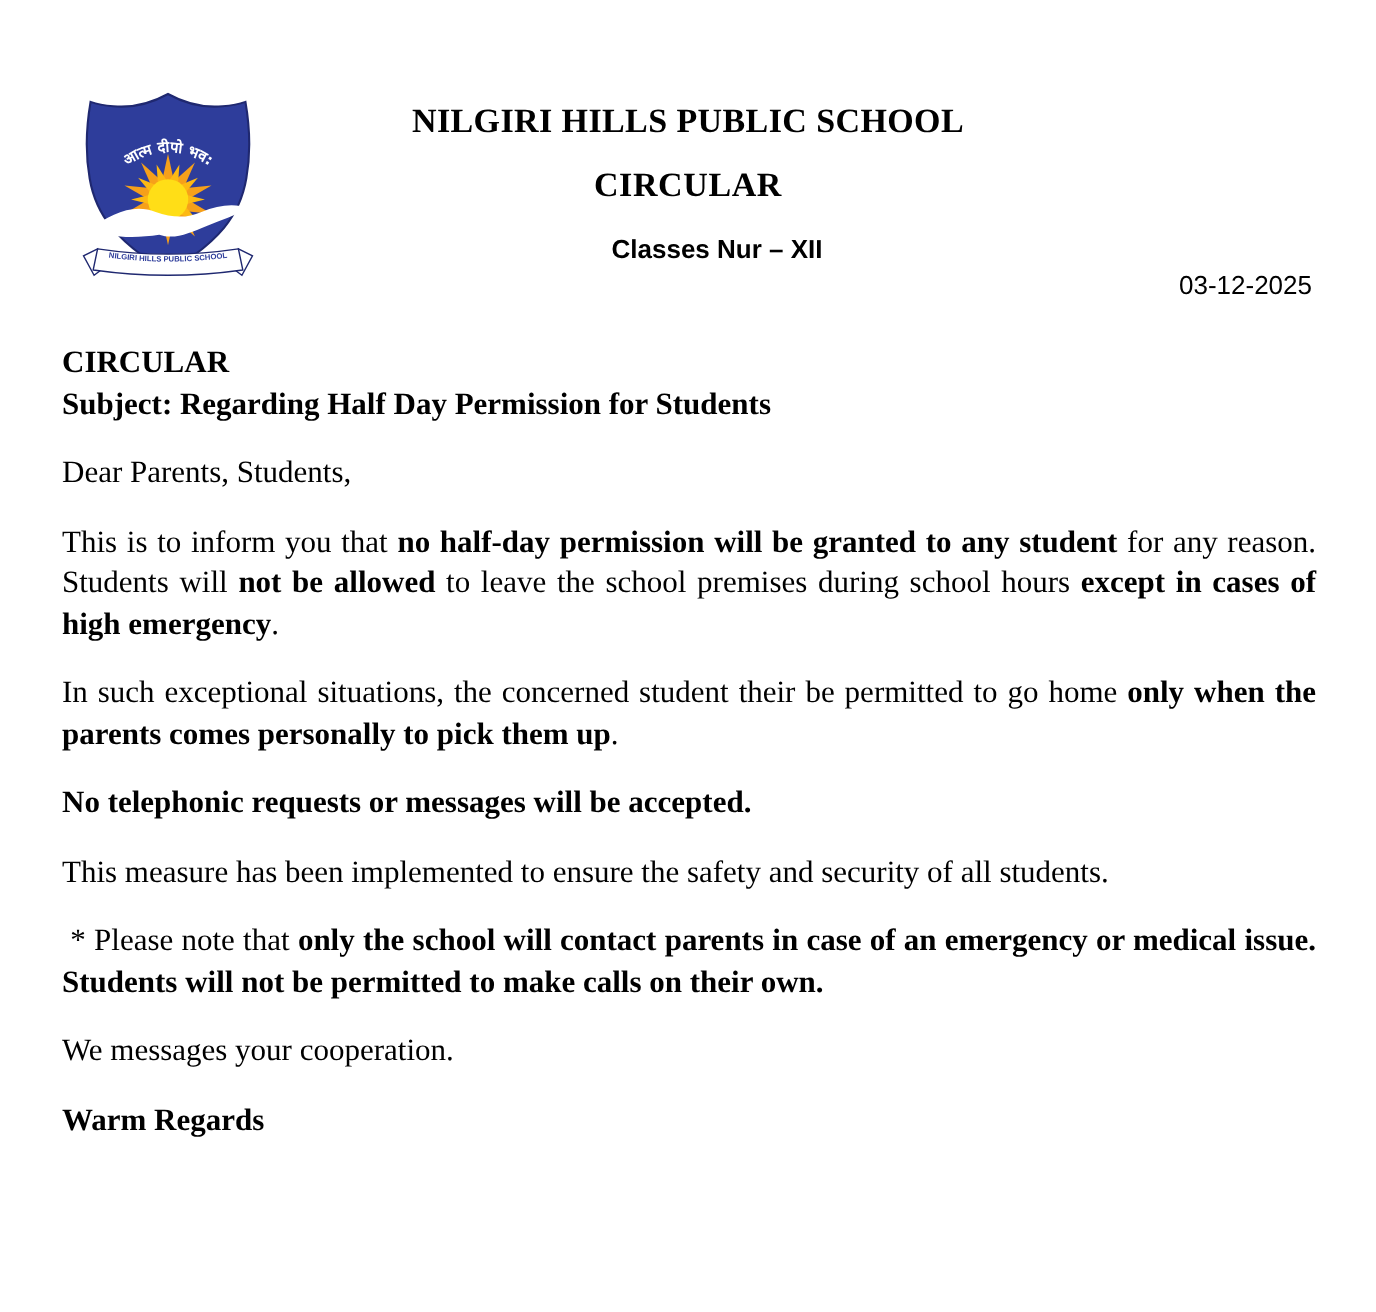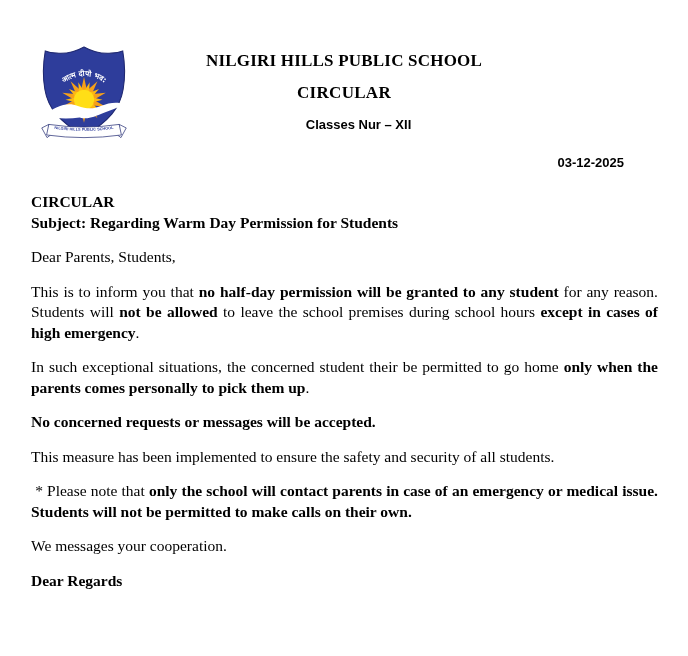--- a/index.html
+++ b/index.html
@@ -39,25 +39,25 @@
   .classes-line {
     margin-top: 12px;
     text-align: center;
     font-family: "Liberation Sans", sans-serif;
     font-weight: bold;
     font-size: 13px;
     line-height: 17px;
     margin-left: 29px;
   }
   .date-row {
-    margin-top: 22px;
+    margin-top: 2px;
     text-align: right;
-    padding-right: 64px;
+    padding-right: 32px;
     font-family: "Liberation Sans", sans-serif;
-    font-weight: bold;
+    font-weight: normal;
     font-size: 13px;
     line-height: 16px;
   }
   .doc-body {
     margin: 21px 30px 0 31px;
     font-size: 15.5px;
     line-height: 20.5px;
   }
   .para {
     margin: 0 0 14px 0;
@@ -124,24 +124,24 @@
 
   <div class="school-name">NILGIRI HILLS PUBLIC SCHOOL</div>
   <div class="doc-type">CIRCULAR</div>
   <div class="classes-line">Classes Nur – XII</div>
   <div class="date-row">
     <span>03-12-2025</span>
   </div>
 
   <div class="doc-body">
       <p class="para tight"><span class="run-b">CIRCULAR</span></p>
-      <p class="para"><span class="run-b">Subject: Regarding Warm Day Permission for Students</span></p>
+      <p class="para"><span class="run-b">Subject: Regarding Half Day Permission for Students</span></p>
       <p class="para"><span>Dear Parents, Students,</span></p>
       <p class="para"><span>This is to inform you that </span><span class="run-b">no half-day permission will be granted to any student</span><span> for any reason. Students will </span><span class="run-b">not be allowed</span><span> to leave the school premises during school hours </span><span class="run-b">except in cases of </span><span class="run-b run-i">high emergency</span><span>.</span></p>
       <p class="para"><span>In such exceptional situations, the concerned student their be permitted to go home </span><span class="run-b">only when the parents comes personally to pick them up</span><span>.</span></p>
-      <p class="para"><span class="run-b">No concerned requests or messages will be accepted.</span></p>
+      <p class="para"><span class="run-b">No telephonic requests or messages will be accepted.</span></p>
       <p class="para"><span>This measure has been implemented to ensure the safety and security of all students.</span></p>
       <p class="para"><span>&nbsp;* Please note that </span><span class="run-b">only the school will contact parents in case of an emergency or medical issue. Students will not be permitted to make calls on their own.</span></p>
       <p class="para"><span>We messages your cooperation.</span></p>
-      <p class="para tight"><span class="run-b">Dear Regards</span></p>
+      <p class="para tight"><span class="run-b">Warm Regards</span></p>
     </div>
 
 </div>
 
 </body></html>

